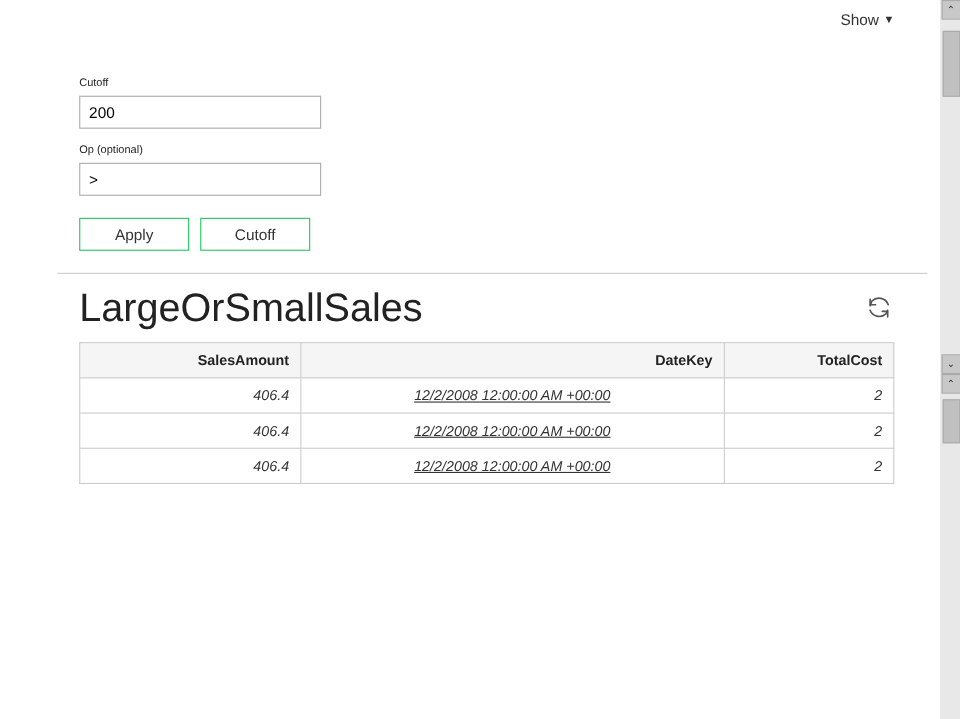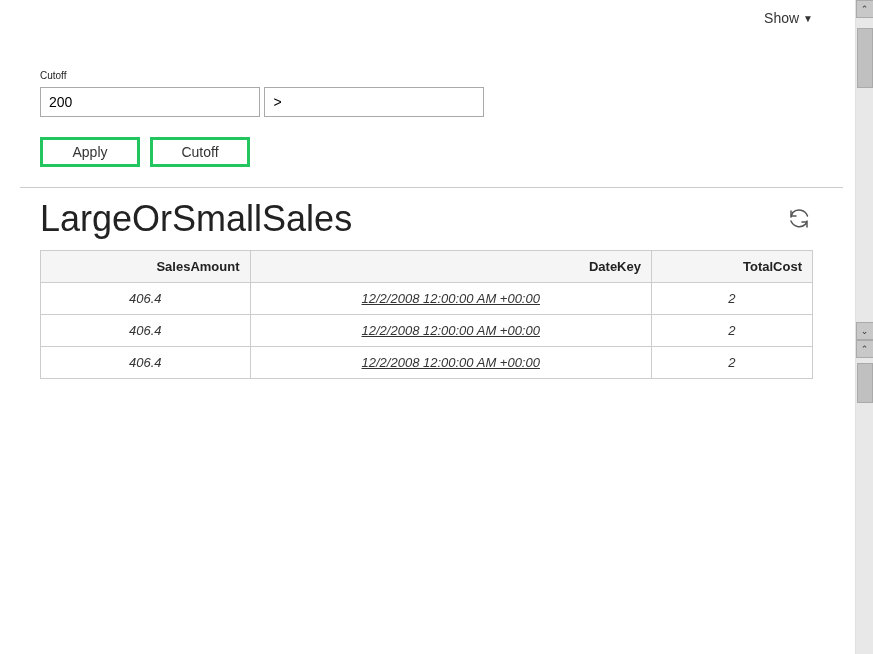--- a/index.html
+++ b/index.html
@@ -17,20 +17,21 @@
       position: relative;
     }
 
     .main-container {
       width: 873px;
       height: 654px;
       background: #ffffff;
       position: relative;
       display: flex;
       flex-direction: row;
+      padding-left: 32px;
     }
 
     .content-area {
       flex: 1;
       padding: 20px 30px;
       overflow: hidden;
     }
 
     
     .top-bar {
@@ -132,21 +133,21 @@
       display: flex;
       gap: 10px;
       margin-top: 6px;
       margin-bottom: 20px;
     }
 
     .action-btn {
       width: 100px;
       height: 30px;
       background: #ffffff;
-      border: 3px solid #22c55e;
+      border: 1px solid #22c55e;
       font-size: 14px;
       color: #333;
       cursor: pointer;
       display: flex;
       align-items: center;
       justify-content: center;
     }
 
     
     .divider {
@@ -204,21 +205,21 @@
     }
 
     .data-table td {
       border: 1px solid #ccc;
       padding: 8px 10px;
       color: #333;
       font-style: italic;
     }
 
     .data-table td.num-cell {
-      text-align: center;
+      text-align: right;
     }
 
     .data-table td.date-cell {
       text-align: center;
       text-decoration: underline;
     }
 
     
     .table-scrollbar {
       position: absolute;
@@ -291,20 +292,21 @@
     </div>
   </div>
 
   <div class="content-area">
 
     <div class="form-section">
 
       <label class="field-label">Cutoff</label>
       <input class="text-input" type="text" value="200" style="">
 
+      <label class="field-label">Op (optional)</label>
       <input class="text-input" type="text" value="&gt;" style="">
 
       <div class="buttons-row">
         <button class="action-btn">Apply</button>
         <button class="action-btn">Cutoff</button>
       </div>
 
     </div>
 
     <hr class="divider">

